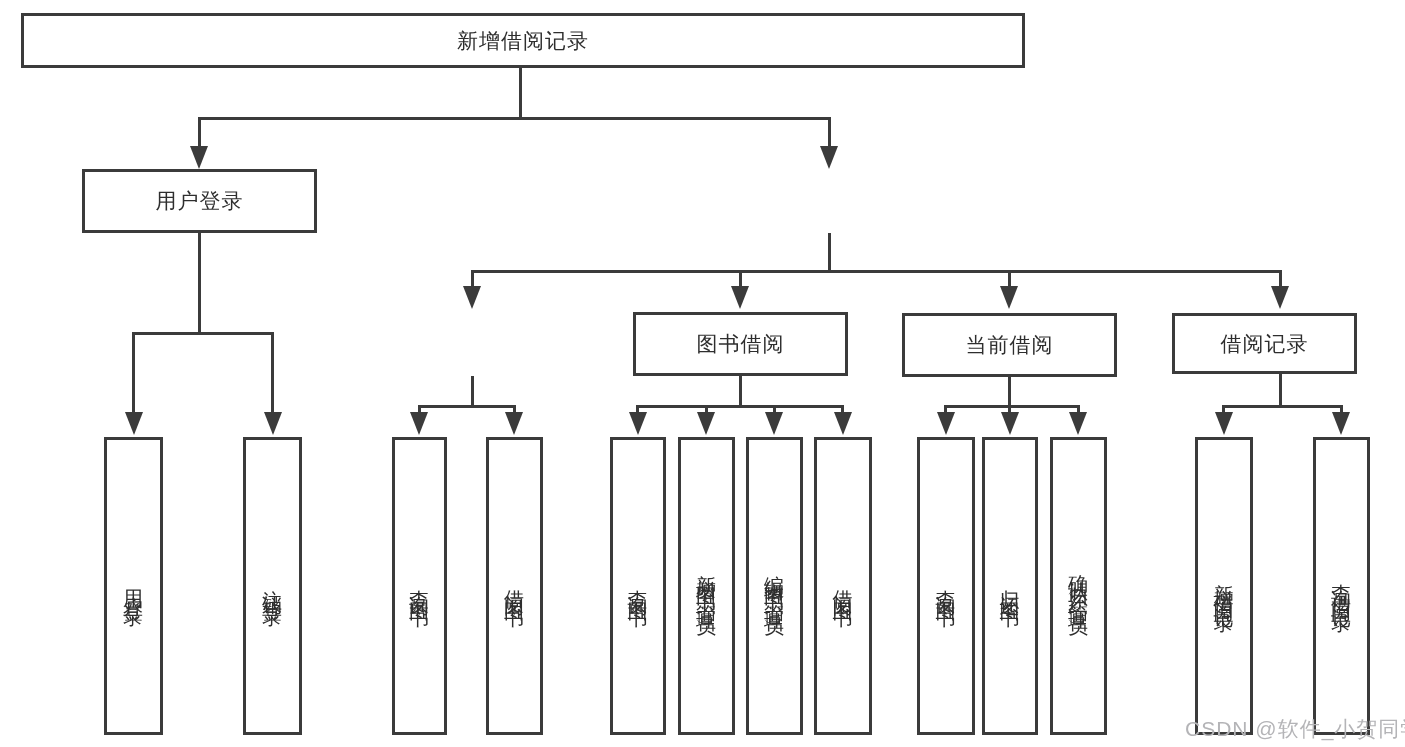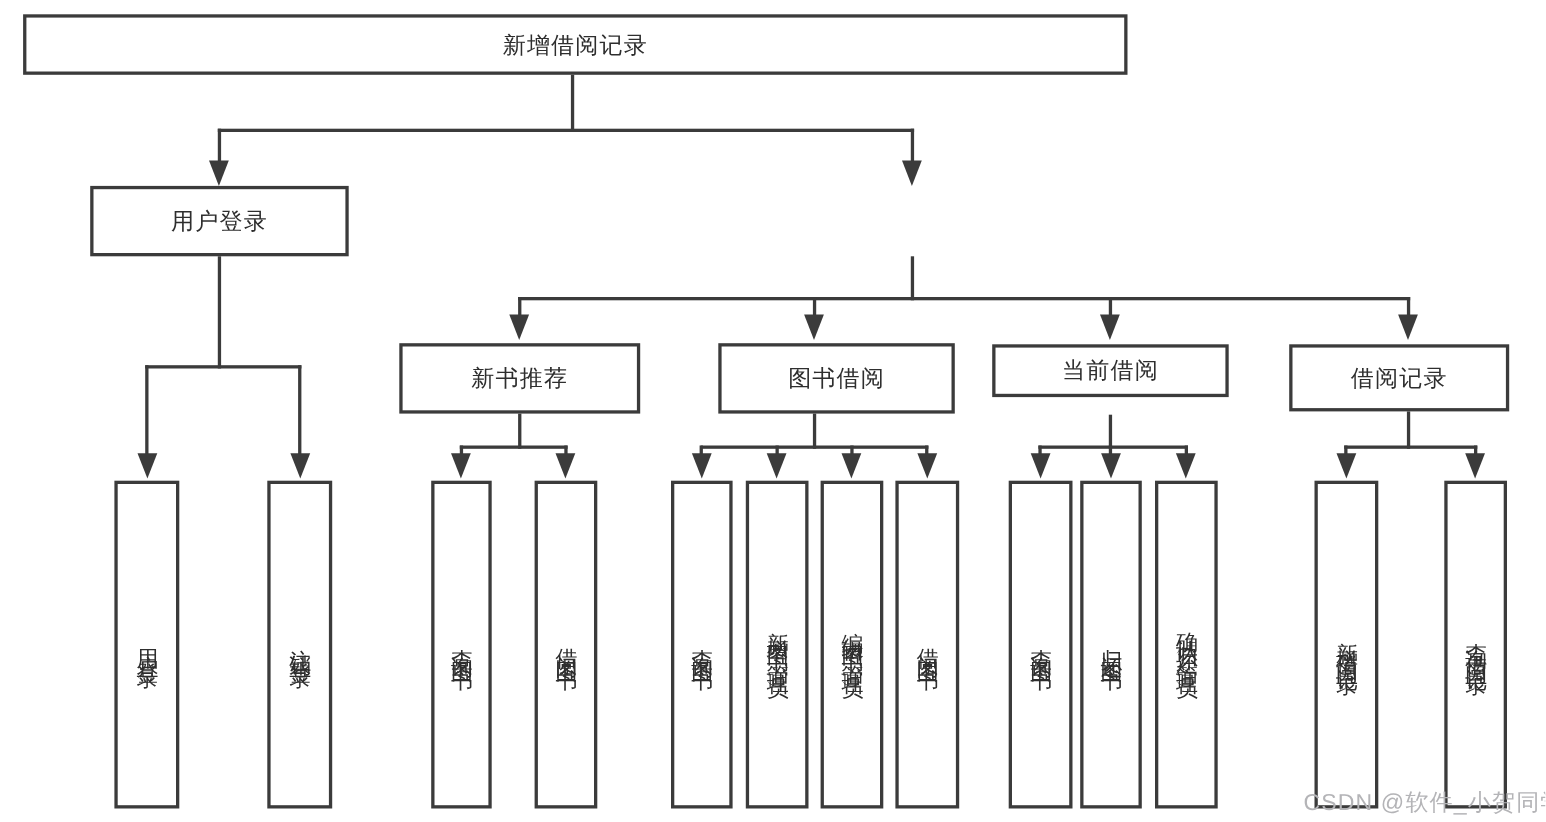--- a/index.html
+++ b/index.html
@@ -78,30 +78,27 @@
   <div class="ln" style="left:471px;top:270px;width:811px;height:3px;"></div>
   <div class="ln" style="left:471px;top:270px;width:3px;height:17px;"></div>
   <div class="ar" style="left:463px;top:286px;"></div>
   <div class="ln" style="left:739px;top:270px;width:3px;height:17px;"></div>
   <div class="ar" style="left:731px;top:286px;"></div>
   <div class="ln" style="left:1008px;top:270px;width:3px;height:17px;"></div>
   <div class="ar" style="left:1000px;top:286px;"></div>
   <div class="ln" style="left:1279px;top:270px;width:3px;height:17px;"></div>
   <div class="ar" style="left:1271px;top:286px;"></div>
 
-  <div class="box" style="left:363px;top:312px;width:219px;height:64px;">
-    <span>新书推荐</span>
-  </div>
-  <div class="box" style="left:633px;top:312px;width:215px;height:64px;margin-left:20px;">
+  <div class="box" style="left:633px;top:312px;width:215px;height:64px;">
     <span>图书借阅</span>
   </div>
-  <div class="box" style="left:902px;top:313px;width:215px;height:48px;">
+  <div class="box" style="left:902px;top:313px;width:215px;height:64px;">
     <span>当前借阅</span>
   </div>
-  <div class="box" style="left:1172px;top:313px;width:200px;height:61px;">
+  <div class="box" style="left:1172px;top:313px;width:185px;height:61px;">
     <span>借阅记录</span>
   </div>
 
   <div class="ln" style="left:471px;top:376px;width:3px;height:32px;"></div>
   <div class="ln" style="left:418px;top:405px;width:98px;height:3px;"></div>
   <div class="ln" style="left:418px;top:405px;width:3px;height:9px;"></div>
   <div class="ar" style="left:410px;top:412px;"></div>
   <div class="ln" style="left:513px;top:405px;width:3px;height:9px;"></div>
   <div class="ar" style="left:505px;top:412px;"></div>
 

